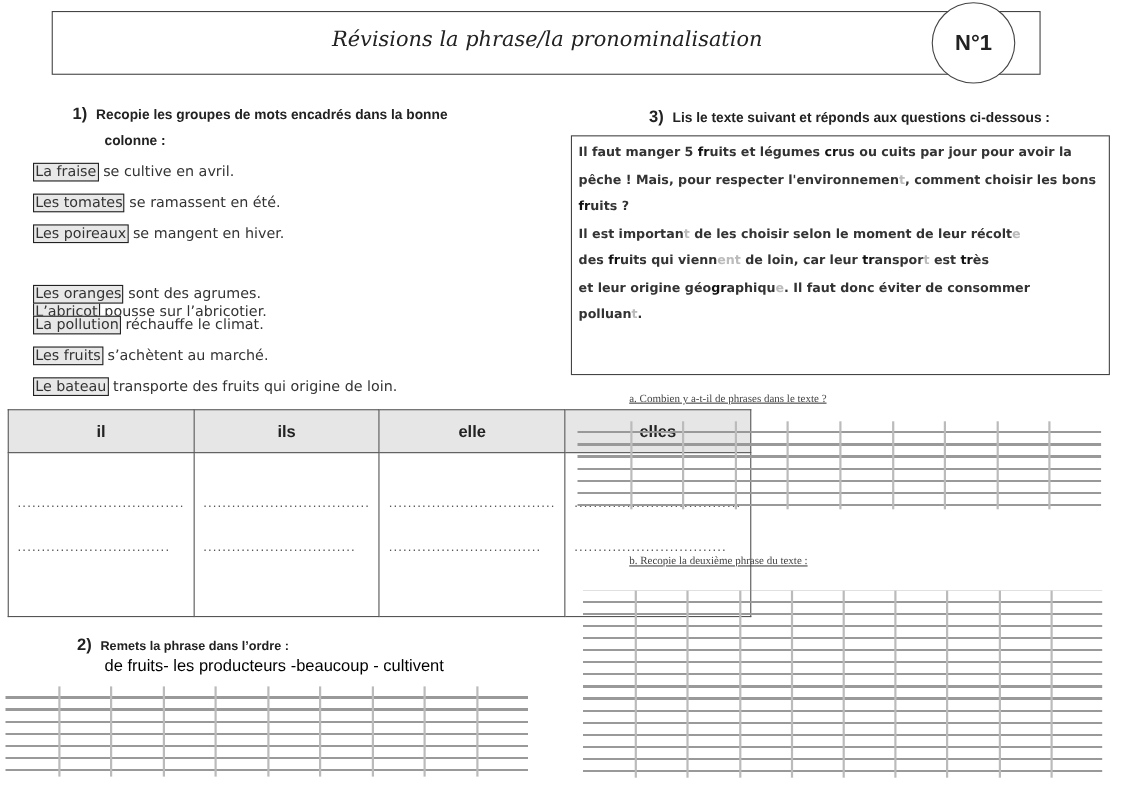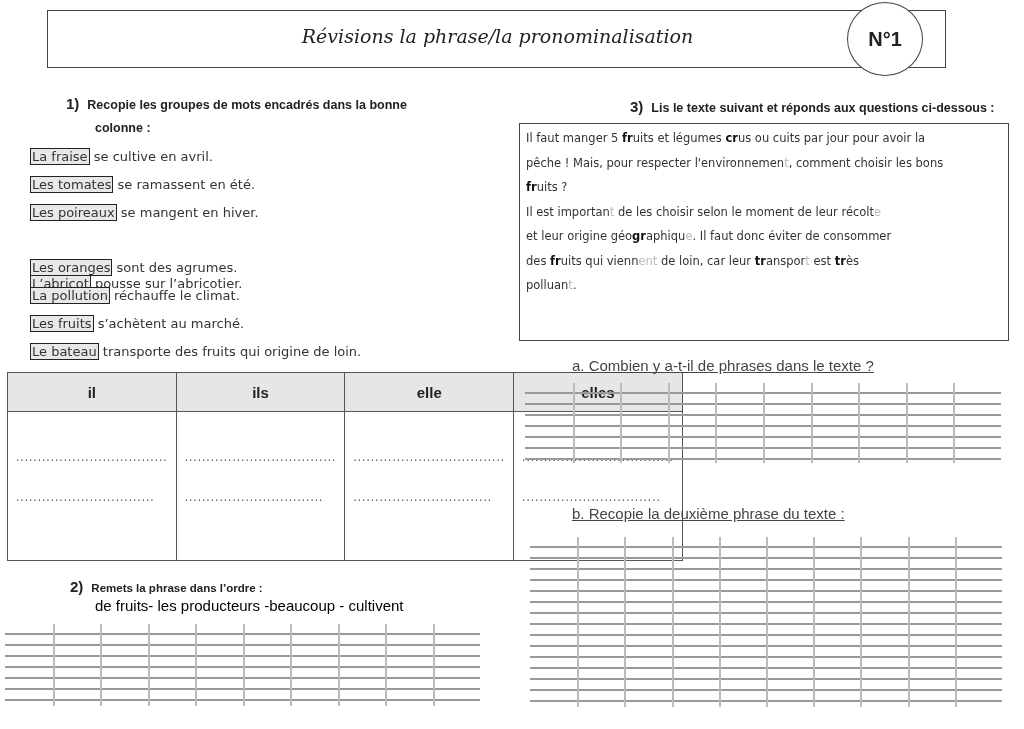--- a/index.html
+++ b/index.html
@@ -15,24 +15,24 @@
   .boxed { border:1px solid #222; background:#e8e8e8; padding:0 1px; }
   table.pron { border-collapse:collapse; position:absolute; left:7px; top:372px; width:484px; }
   table.pron th { background:#e6e6e6; border:1.5px solid #555; height:36px; font-size:15px; font-weight:bold; width:25%; }
   table.pron td { border:1.5px solid #555; height:148px; vertical-align:top; padding:0 8px; }
   .dots { color:#555; letter-spacing:1px; font-size:12px; margin-top:38px; height:20px; overflow:hidden; white-space:nowrap; }
   .dots2 { color:#555; letter-spacing:1px; font-size:12px; margin-top:20px; height:20px; overflow:hidden; white-space:nowrap; }
   .lines { background:
       repeating-linear-gradient(to bottom, transparent 0, transparent 9px, #999 9px, #999 11px);
   }
   .vgrid { position:absolute; top:0; bottom:0; width:2px; background:#bbb; }
-  .textbox { left:519px; top:123px; width:490px; height:218px; border:1.5px solid #444; box-sizing:border-box; padding:2px 6px; font-family:"DejaVu Sans", sans-serif; font-size:11.5px; color:#333; line-height:24.5px; }
+  .textbox { left:519px; top:123px; width:490px; height:218px; border:1.5px solid #444; box-sizing:border-box; padding:2px 6px; font-family:"DejaVu Sans", sans-serif; font-size:11.5px; color:#333; line-height:24.5px;font-weight:bold; }
   .textbox b { color:#111; }
   .faint { color:#bbb; }
-  .subq { font-family:Liberation Sans, sans-serif; font-size:15px; color:#444; text-decoration:underline; }
+  .subq { font-family:Liberation Serif, serif; font-size:10px; color:#444; text-decoration:underline; }
 </style>
 </head>
 <body>
 
 <div class="abs title-box">
   <div class="abs title-text">Révisions la phrase/la pronominalisation</div>
 </div>
 <div class="abs num-circle">N°1</div>
 
 <div class="abs q-title" style="left:66px; top:95px;">
@@ -91,30 +91,30 @@
     <div class="vgrid" style="left: 95px;"></div>
     <div class="vgrid" style="left: 142.5px;"></div>
     <div class="vgrid" style="left: 190px;"></div>
     <div class="vgrid" style="left: 237.5px;"></div>
     <div class="vgrid" style="left: 285px;"></div>
     <div class="vgrid" style="left: 332.5px;"></div>
     <div class="vgrid" style="left: 380px;"></div>
     <div class="vgrid" style="left: 427.5px;"></div>
   </div>
 
-<div class="abs q-title" style="left:590px; top:98px;margin-left:40px;">
+<div class="abs q-title" style="left:590px; top:98px;">
   <span class="n">3)</span><span class="u">Lis le texte suivant et réponds aux questions ci-dessous :</span>
 </div>
 <div class="abs textbox" id="textbox">
     <div><span>Il faut manger 5 </span><b>fr</b><span>uits et légumes </span><b>cr</b><span>us ou cuits par jour pour avoir la</span></div>
     <div><span>pêche ! Mais, pour respecter l'environnemen</span><span class="faint">t</span><span>, comment choisir les bons</span></div>
     <div><b>fr</b><span>uits ?</span></div>
     <div><span>Il est importan</span><span class="faint">t</span><span> de les choisir selon le moment de leur récolt</span><span class="faint">e</span></div>
+    <div><span>des </span><b>fr</b><span>uits qui vienn</span><span class="faint">ent</span><span> de loin, car leur </span><b>tr</b><span>anspor</span><span class="faint">t</span><span> est </span><b>tr</b><span>ès</span></div>
     <div><span>et leur origine géo</span><b>gr</b><span>aphiqu</span><span class="faint">e</span><span>. Il faut donc éviter de consommer</span></div>
-    <div><span>des </span><b>fr</b><span>uits qui vienn</span><span class="faint">ent</span><span> de loin, car leur </span><b>tr</b><span>anspor</span><span class="faint">t</span><span> est </span><b>tr</b><span>ès</span></div>
     <div><span>polluan</span><span class="faint">t</span><span>.</span></div>
   </div>
 
 <div class="abs subq" style="left:572px; top:357px;">a. Combien y a-t-il de phrases dans le texte ?</div>
 <div class="abs lines grid-area" style="left:525px; top:383px; width:476px; height:80px;">
     <div class="vgrid" style="left: 47.6px;"></div>
     <div class="vgrid" style="left: 95.2px;"></div>
     <div class="vgrid" style="left: 142.8px;"></div>
     <div class="vgrid" style="left: 190.4px;"></div>
     <div class="vgrid" style="left: 238px;"></div>

